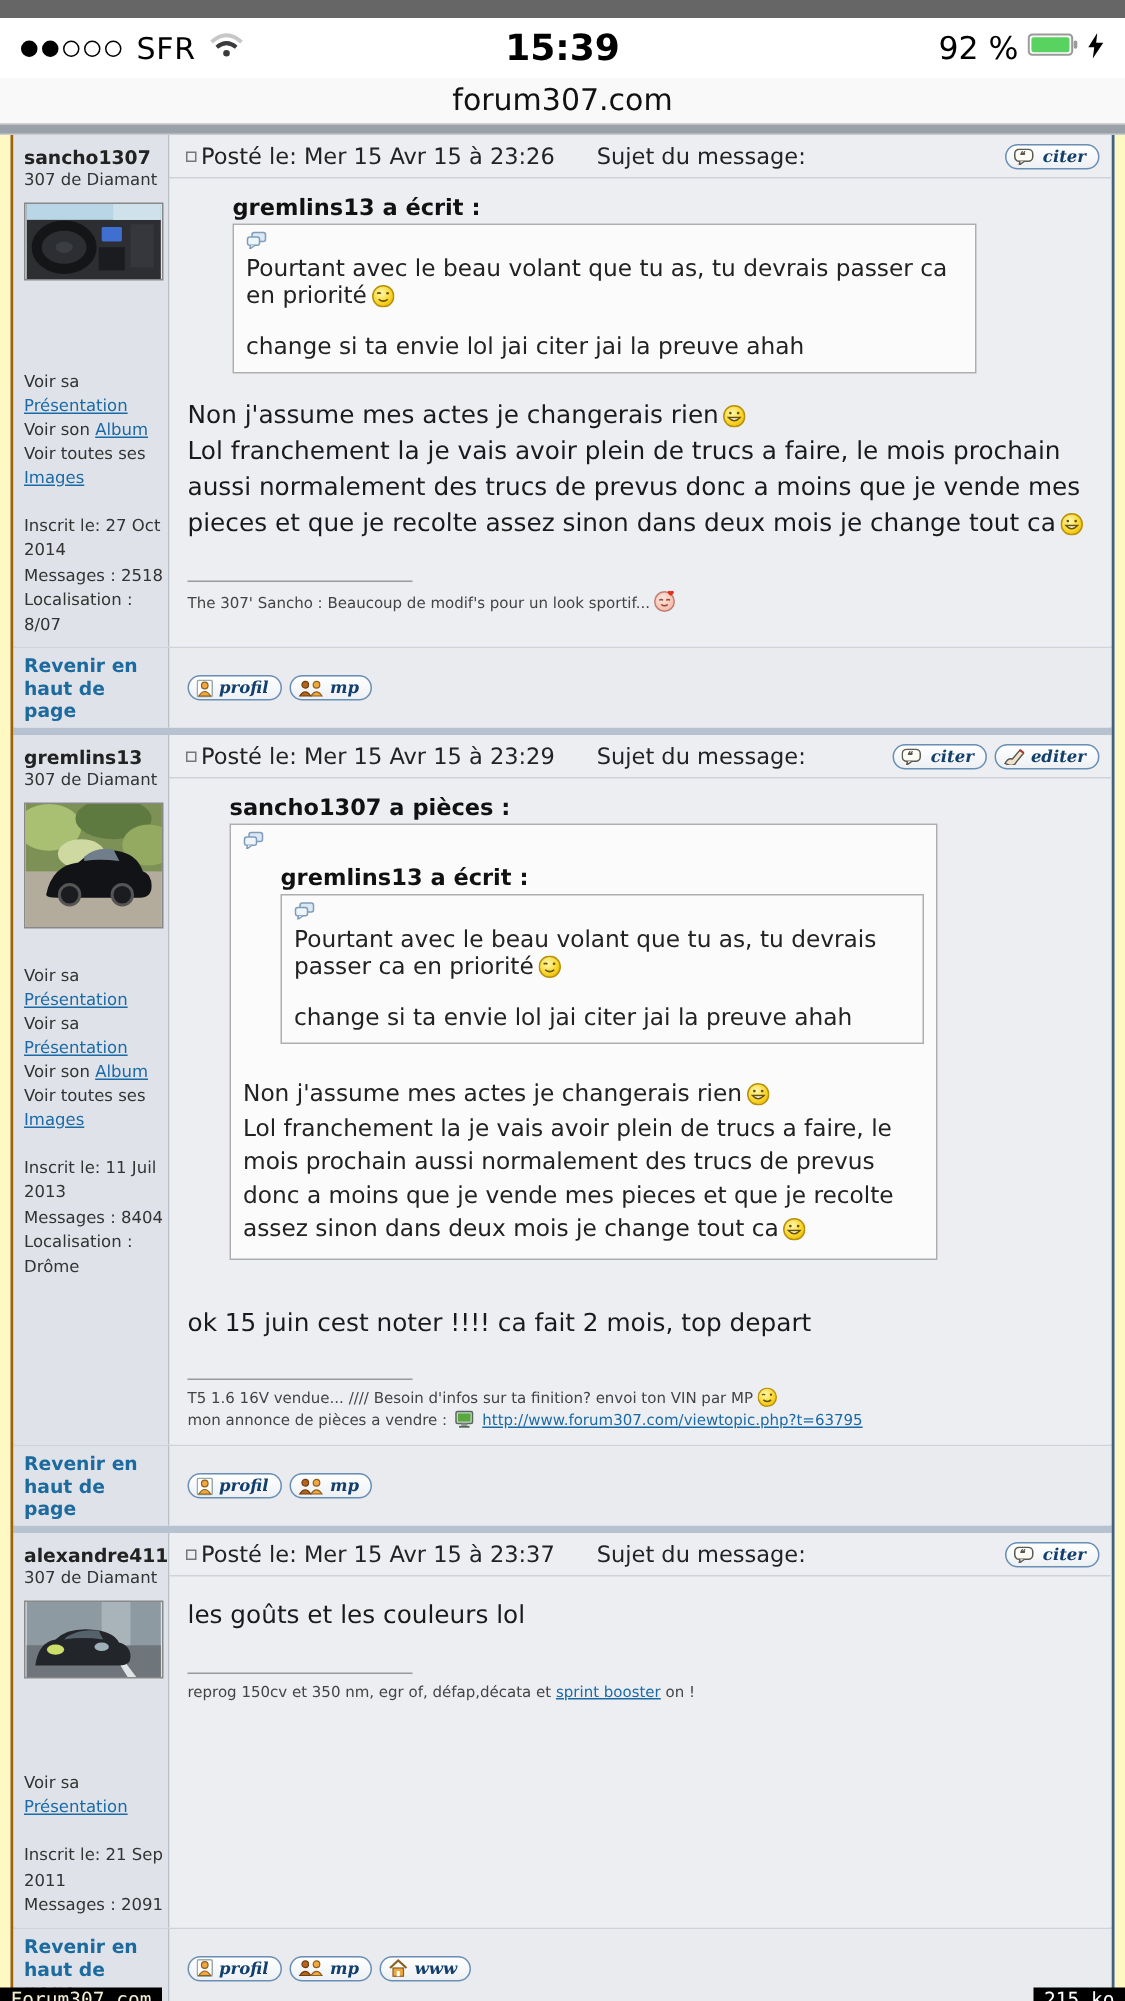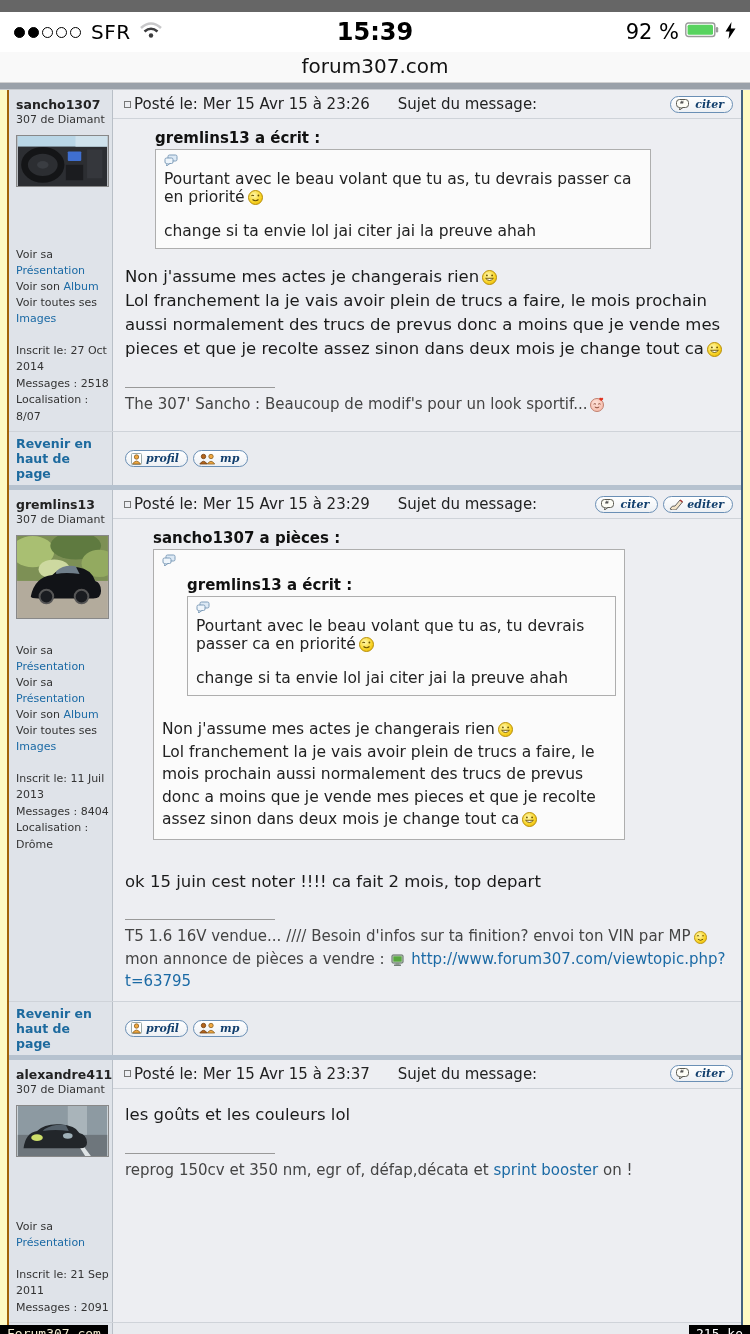--- a/index.html
+++ b/index.html
@@ -25,38 +25,38 @@
   .frame { margin:0 7px; border-left:2px solid #a16207; border-right:2px solid #44627f; box-shadow:inset 1px 0 0 #a8c2d6, inset -1px 0 0 #a8c2d6; background:#edeef2; min-height:1254px; }
 
   .post-main { display:flex; align-items:stretch; }
   .col-l { width:104px; flex:0 0 104px; background:#dfe3e9; border-right:1px solid #b9bfc7; padding:7px 3px 6px 7px; font-size:11px; color:#333; }
   .col-r { flex:1; background:#edeef2; display:flex; flex-direction:column; }
 
   .uname { font-size:12.5px; font-weight:bold; color:#222; }
   .rank { font-size:11px; color:#333; margin-top:1px; }
   .avatar { margin-top:9px; display:block; border:1px solid #888; }
   .plinks { line-height:1.45; }
-  .plinks a, .siglink { color:#1b6aa5; cursor:pointer; }
+  .plinks a, .siglink { color:#1b6aa5; text-decoration:underline; cursor:pointer; }
   .pdetails { margin-top:16px; line-height:1.5; }
 
   .post-head { display:flex; align-items:center; min-height:29px; border-bottom:1px solid #cfd3d9; padding:0 8px 0 11px; font-size:15px; color:#222; }
   .sq-icon { width:7px; height:7px; border:1px solid #777; display:inline-block; margin-right:3px; }
   .subject { margin-left:28px; }
   .head-btns { margin-left:auto; display:flex; gap:5px; }
 
   .pill { display:inline-flex; align-items:center; gap:4px; border:1px solid #6a8fb5; border-radius:9px; background:linear-gradient(#ffffff,#edf0f4); padding:1px 8px 1px 5px; font:italic bold 11px "DejaVu Serif", serif; color:#123f6d; cursor:pointer; }
 
   .post-body { padding:10px 12px 8px 12px; font-size:16.5px; color:#1a1a1a; flex:1; }
 
   .q-author { font-size:15px; font-weight:bold; color:#111; margin-bottom:2px; }
   .q-box { background:#fbfbfb; border:1px solid #aeaeae; padding:2px 8px 8px 8px; font-size:15.5px; color:#222; }
   .q-inner-wrap { margin:6px 0 0 25px; }
   .msg { margin-top:16px; line-height:1.45; }
   .sig-sep { width:150px; border-top:1px solid #999; margin:26px 0 5px 0; }
-  .sig { font-size:15px; color:#444; line-height:1.5; }
+  .sig { font-size:10px; color:#444; line-height:1.5; }
 
   .post-foot { display:flex; border-top:1px solid #cfd3d9; border-bottom:5px solid #b6c2cf; }
   .foot-l { width:104px; flex:0 0 104px; background:#dfe3e9; border-right:1px solid #b9bfc7; padding:4px 4px 4px 7px; font-size:12.5px; font-weight:bold; color:#1d6a9e; line-height:1.2; cursor:pointer; }
   .foot-r { flex:1; background:#e9ebef; display:flex; align-items:center; gap:5px; padding:4px 0 4px 12px; }
 
   .sm { vertical-align:-3px; margin-left:3px; }
   .badge { position:absolute; background:#000; padding:1px 7px 2px 7px; font:13px "DejaVu Sans Mono", monospace; z-index:5; }
   .badge-l { left:0; bottom:3px; color:#f4edd2; }
   .badge-r { right:0; bottom:3px; color:#fff; }
   .bottom-line { position:absolute; bottom:0; left:0; right:0; height:3px; background:#b9c1c9; }

